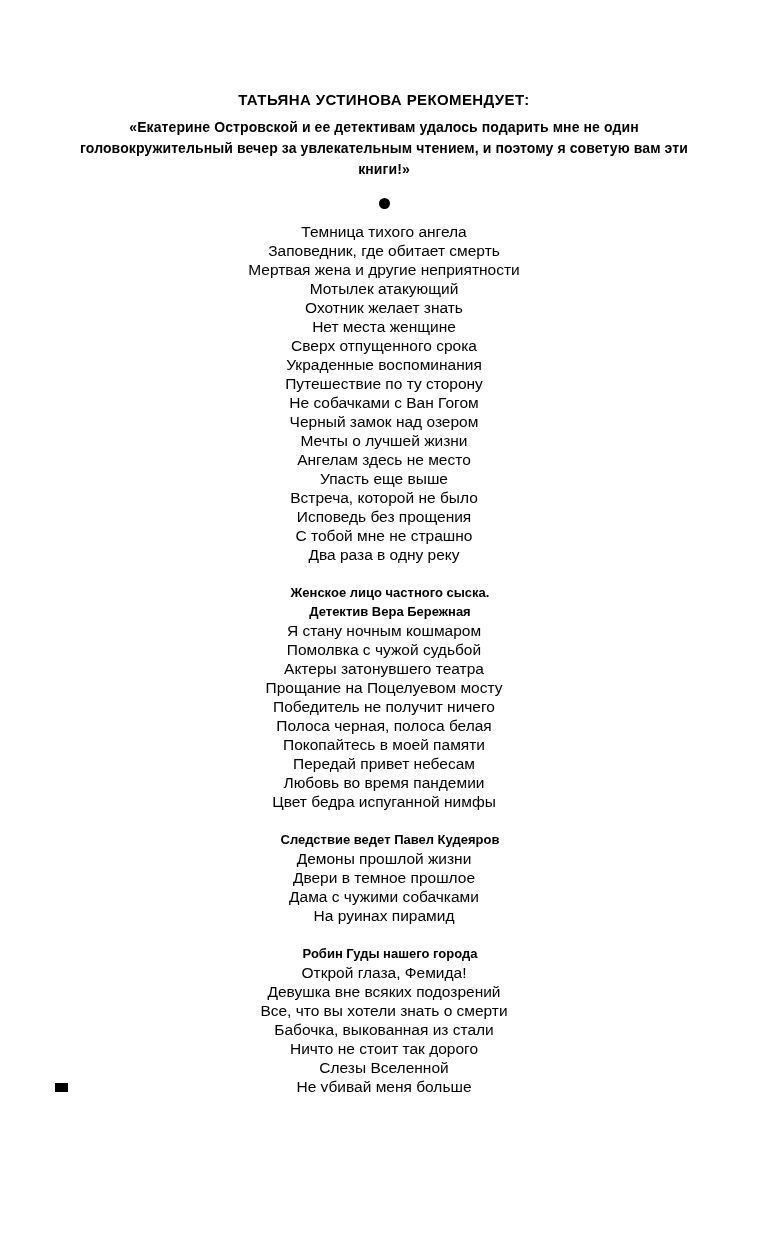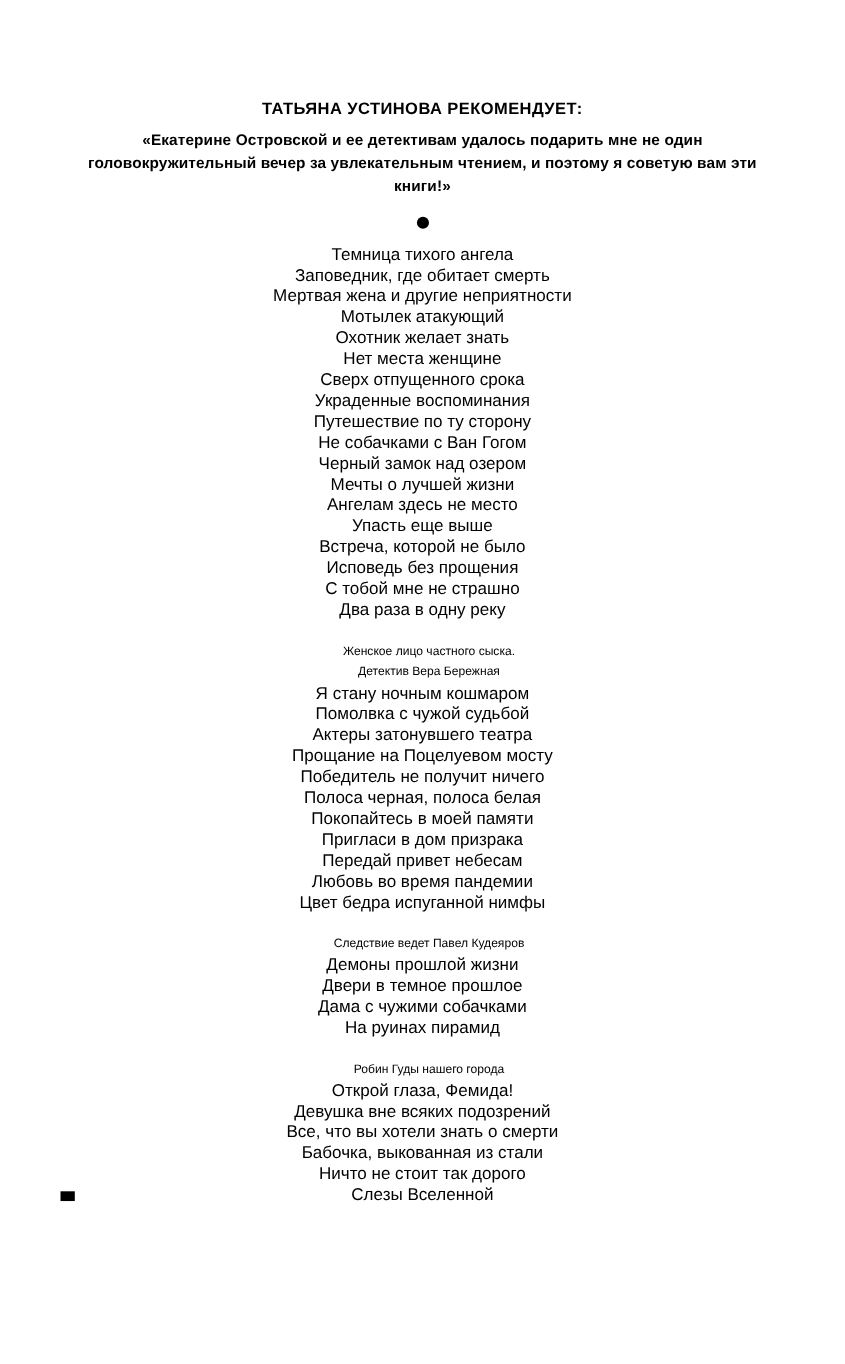--- a/index.html
+++ b/index.html
@@ -41,22 +41,22 @@
     background: #000;
     border-radius: 50%;
   }
   .bullet-row-top { margin: 15px 0 9px; }
   .bullet-row-bottom { margin: 21px 0 0; }
   .title-line {
     font-size: 15.5px;
     line-height: 19px;
   }
   .heading-line {
-    font-weight: normal;
-    font-size: 11px;
+    font-weight: bold;
+    font-size: 13px;
     line-height: 19px;
     padding-left: 12px;
   }
   .section { margin-top: 8px; }
   .section.with-gap { margin-top: 19px; }
   .page-mark {
     position: absolute;
     left: 55px;
     bottom: 0;
     width: 13px;
@@ -104,21 +104,20 @@
       <div class="section with-gap">
         <div class="heading-line">Женское лицо частного сыска.</div>
         <div class="heading-line">Детектив Вера Бережная</div>
         <div class="title-line">Я стану ночным кошмаром</div>
         <div class="title-line">Помолвка с чужой судьбой</div>
         <div class="title-line">Актеры затонувшего театра</div>
         <div class="title-line">Прощание на Поцелуевом мосту</div>
         <div class="title-line">Победитель не получит ничего</div>
         <div class="title-line">Полоса черная, полоса белая</div>
         <div class="title-line">Покопайтесь в моей памяти</div>
-        <div class="title-line">Пригласи в дом призрака</div>
         <div class="title-line">Передай привет небесам</div>
         <div class="title-line">Любовь во время пандемии</div>
         <div class="title-line">Цвет бедра испуганной нимфы</div>
       </div>
       <div class="section with-gap">
         <div class="heading-line">Следствие ведет Павел Кудеяров</div>
         <div class="title-line">Демоны прошлой жизни</div>
         <div class="title-line">Двери в темное прошлое</div>
         <div class="title-line">Дама с чужими собачками</div>
         <div class="title-line">На руинах пирамид</div>

